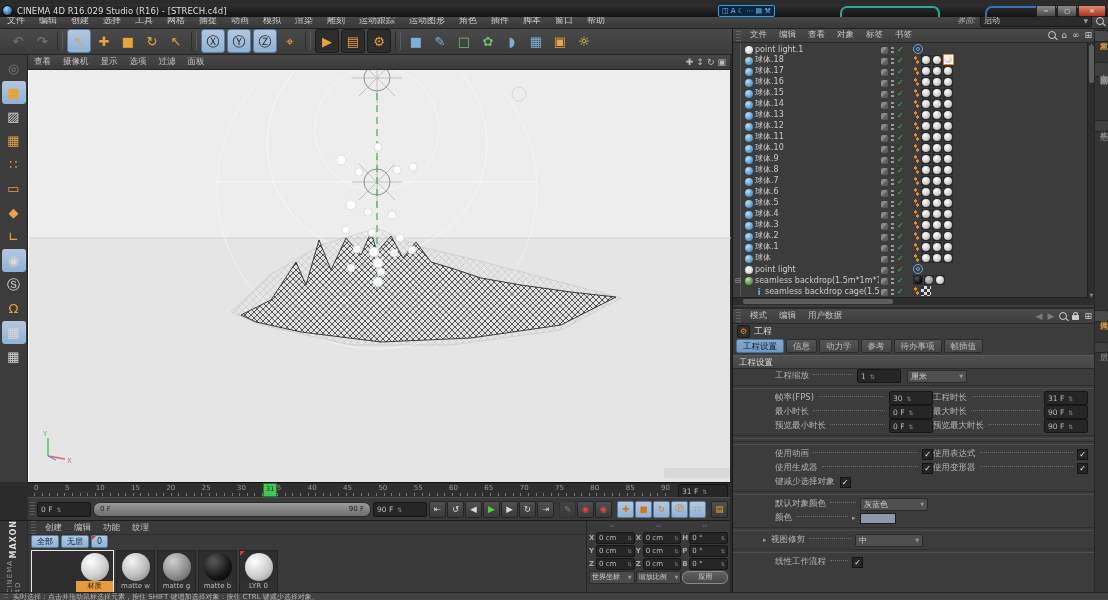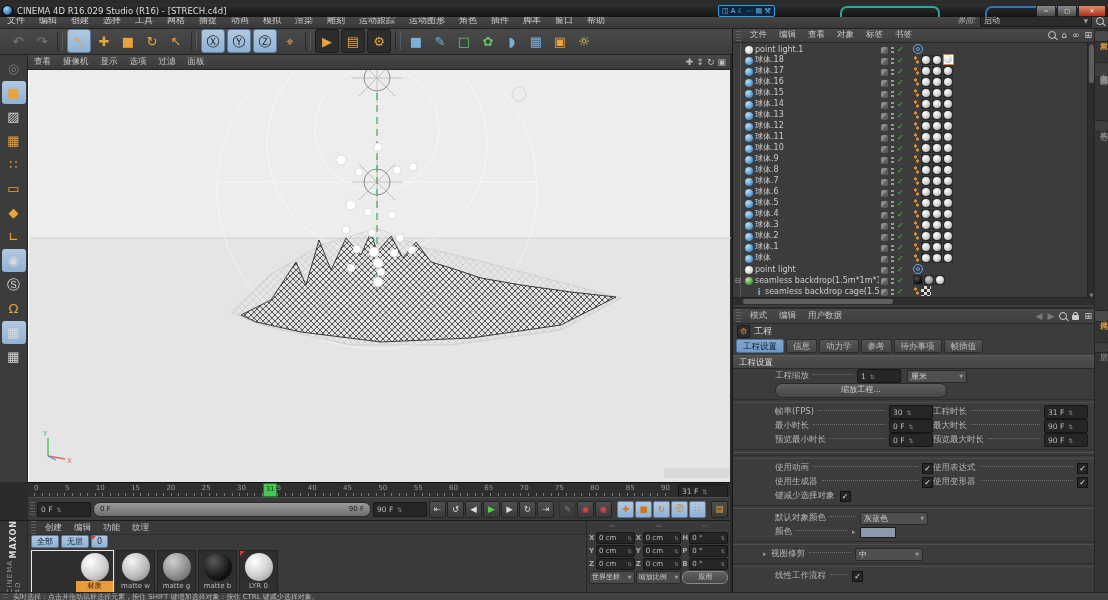--- a/index.html
+++ b/index.html
@@ -1172,23 +1172,20 @@
           <span class="spin">
             <span>1</span>
             <i>⇅</i>
           </span>
         </span>
       <span class="adrop" style="margin-left:6px;">
           <span>厘米</span>
           <i>▼</i>
         </span>
     </div>
-    <div class="arow">
-      <span class="bigbtn" style="width:150px;">缩放工程...</span>
-    </div>
     <div class="adivider"></div>
     <div class="arow">
       <span class="half-l">
           <span class="lab">帧率(FPS)</span>
           <span class="lead"></span>
         <span class="fld">
             <span class="spin">
               <span>30</span>
               <i>⇅</i>
             </span>

